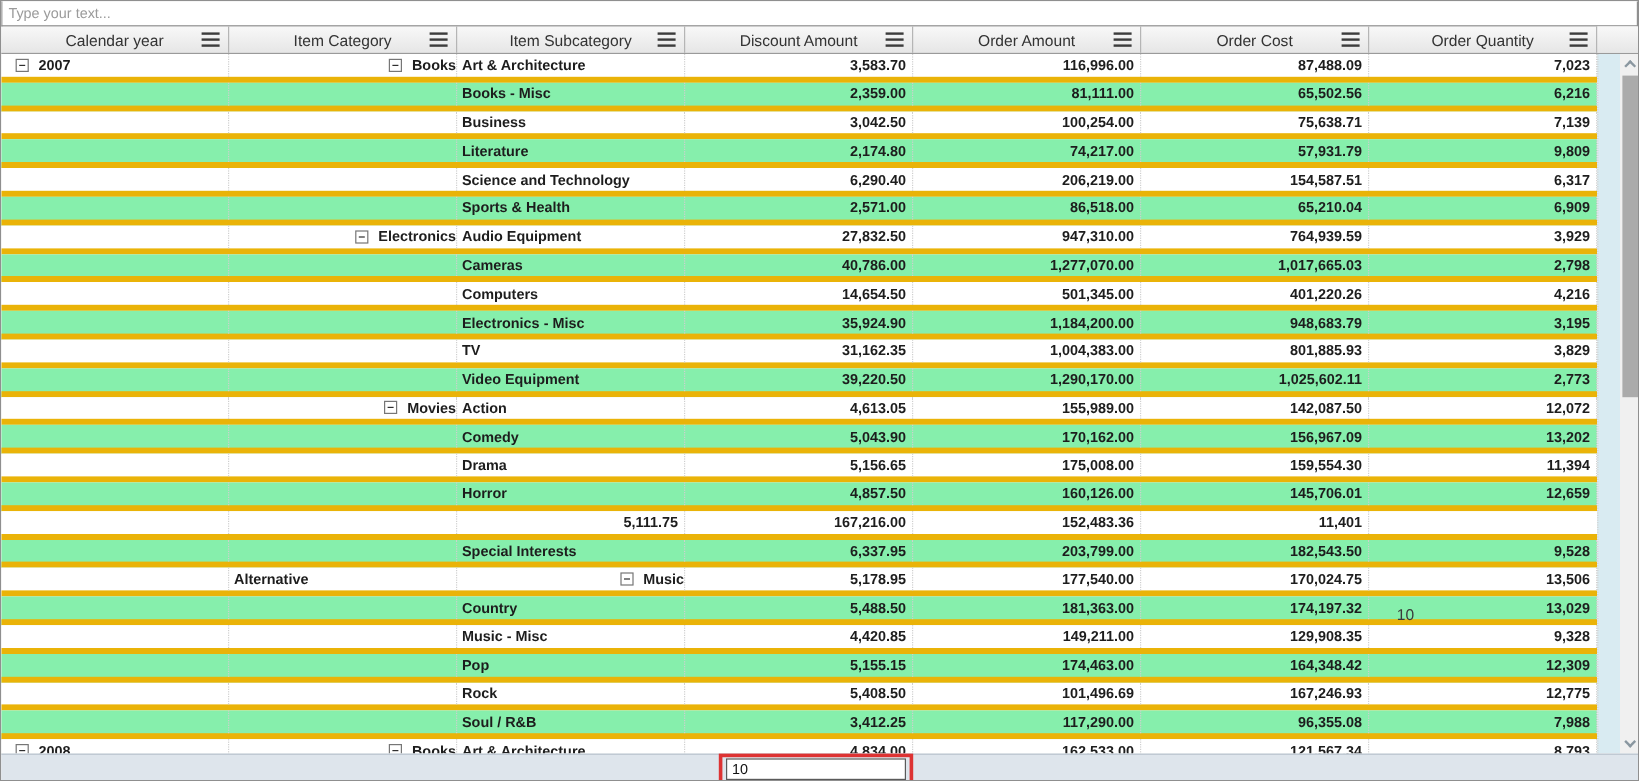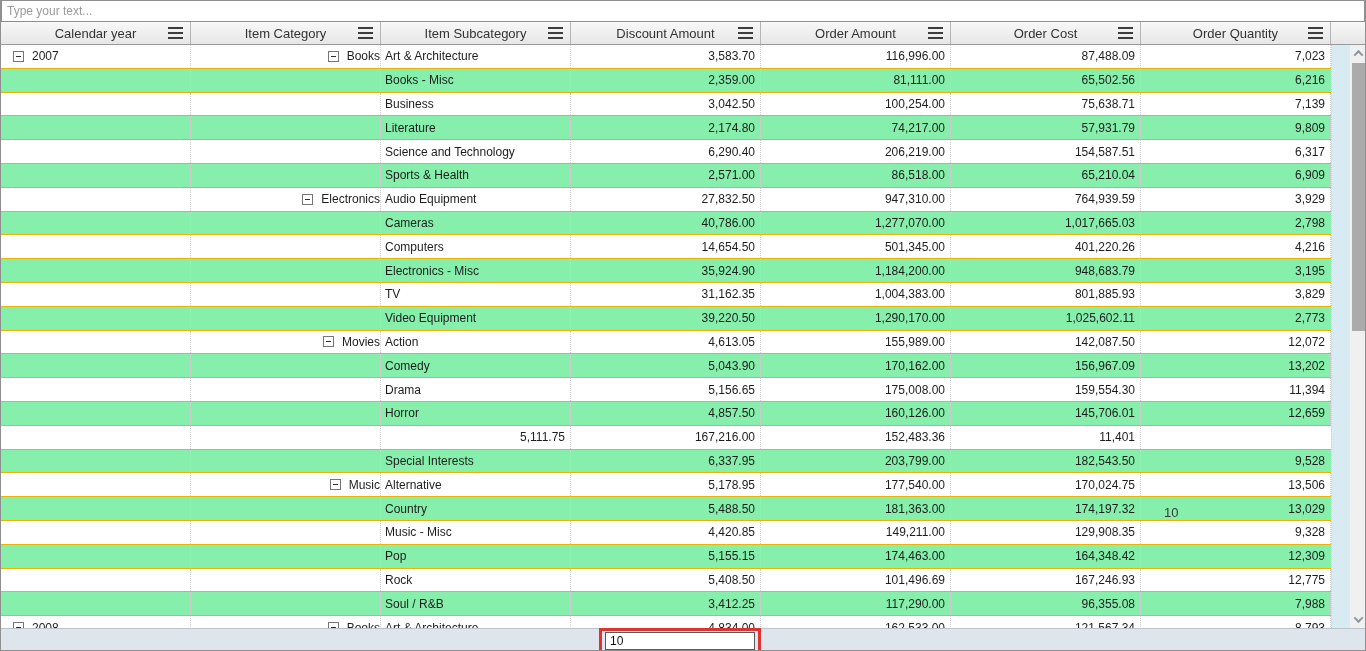--- a/index.html
+++ b/index.html
@@ -17,21 +17,21 @@
   .hfill { flex:1 1 auto; background:linear-gradient(#f8f8f8,#e6e6e6); }
   .menu-icon { position:absolute; right:7px; top:50%; margin-top:-6px; width:15px; height:12px;
     background:
       linear-gradient(#3c3c3c,#3c3c3c) 0 0/15px 2px no-repeat,
       linear-gradient(#3c3c3c,#3c3c3c) 0 5px/15px 2px no-repeat,
       linear-gradient(#3c3c3c,#3c3c3c) 0 10px/15px 2px no-repeat; }
 
   
   .grid-zone { display:flex; height:583px; overflow:hidden; }
   .body-cols { width:1330px; flex:0 0 1330px; overflow:hidden; }
-  .row { display:flex; height:23.8px; background:#fff; border-bottom:1px solid #eab308; }
+  .row { display:flex; height:23.8px; background:#fff; border-bottom:5px solid #eab308;font-weight:bold; }
   .row.stripe { background:#86efac; }
   .cell { width:190px; flex:0 0 190px; border-right:1px dotted #cfcfcf; font-size:12px; color:#1d1d1d; display:flex; align-items:center; overflow:hidden; white-space:nowrap; cursor:default; }
   .c-year { padding-left:12px; }
   .c-cat  { padding-left:4px;justify-content:flex-end; }
   .c-sub  { padding-left:4px; }
   .c-num  { justify-content:flex-end; padding-right:5px; }
   .expicon { display:inline-block; width:11px; height:11px; border:1px solid #767676; background:#fff; position:relative; margin-right:8px; flex:0 0 11px; cursor:pointer; }
   .expicon::after { content:""; position:absolute; left:2px; right:2px; top:4px; height:1px; background:#2f2f2f; }
 
   
@@ -441,26 +441,26 @@
           </div>
           <div class="cell c-num">
             <span>182,543.50</span>
           </div>
           <div class="cell c-num">
             <span>9,528</span>
           </div>
         </div>
         <div class="row">
           <div class="cell c-year"></div>
+          <div class="cell c-sub">
+            <span>Alternative</span>
+          </div>
           <div class="cell c-cat" style="padding-left: 4px;">
             <span class="expicon"></span>
             <span>Music</span>
-          </div>
-          <div class="cell c-sub">
-            <span>Alternative</span>
           </div>
           <div class="cell c-num">
             <span>5,178.95</span>
           </div>
           <div class="cell c-num">
             <span>177,540.00</span>
           </div>
           <div class="cell c-num">
             <span>170,024.75</span>
           </div>

